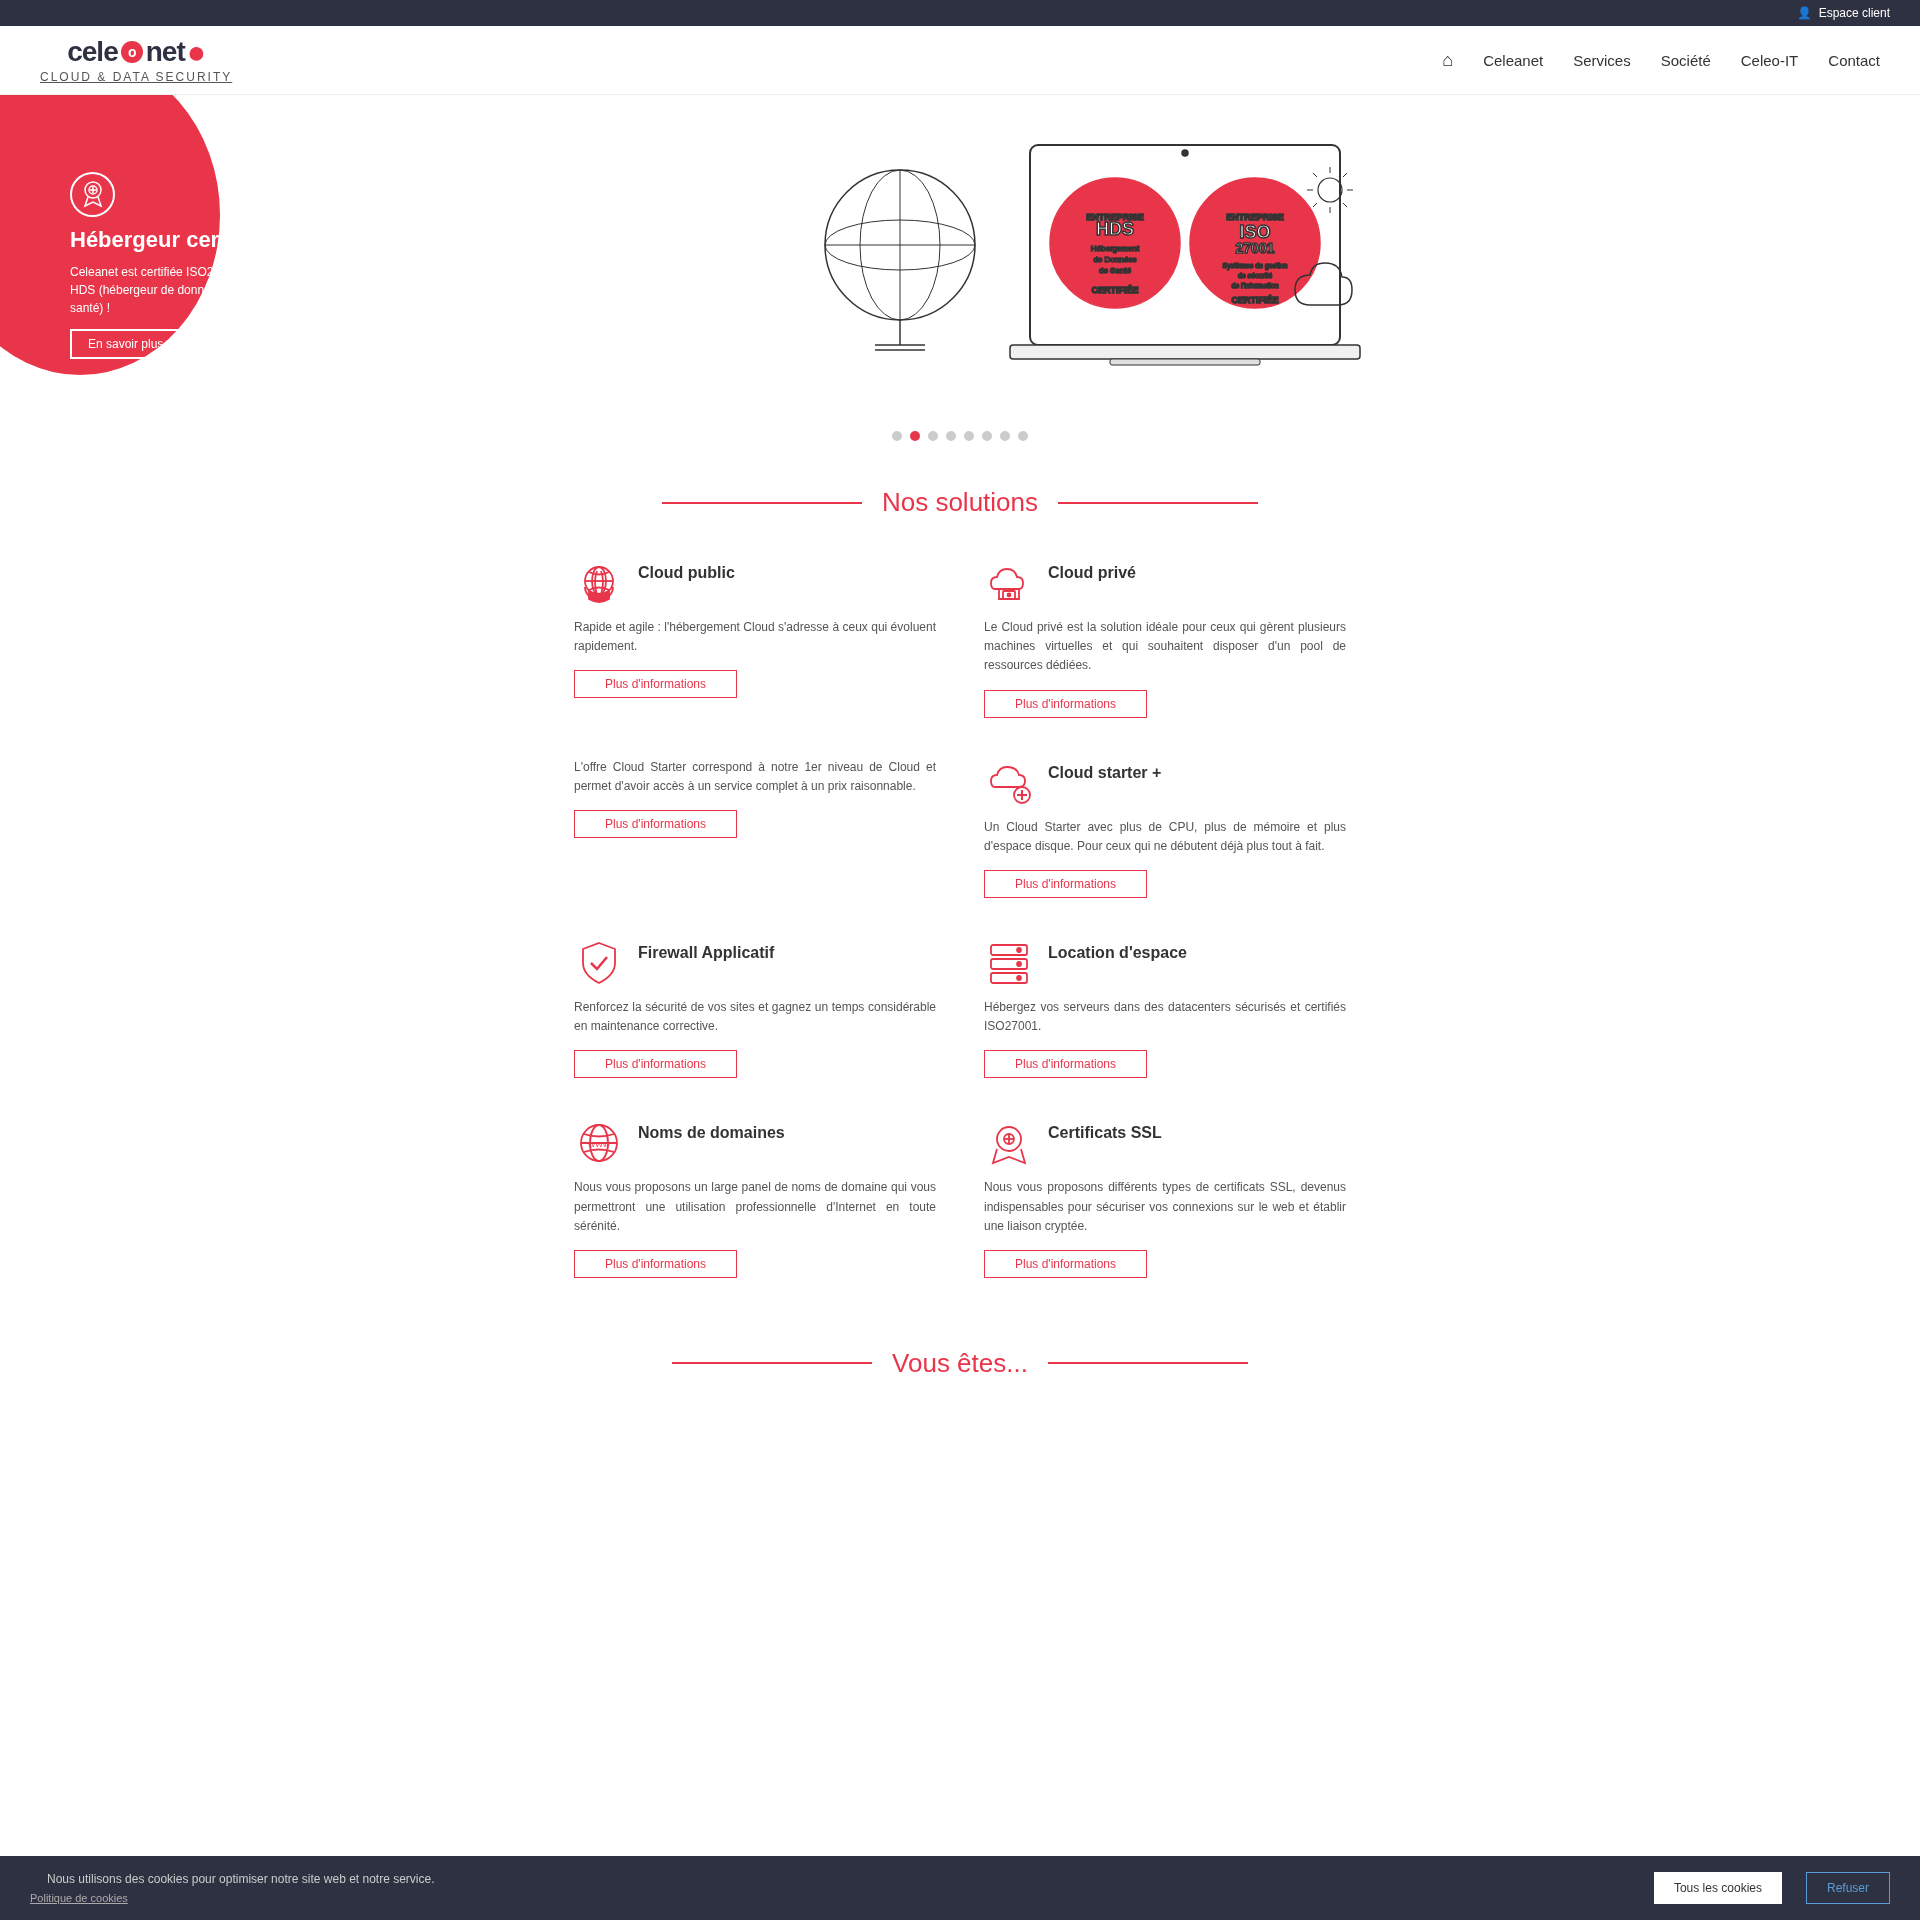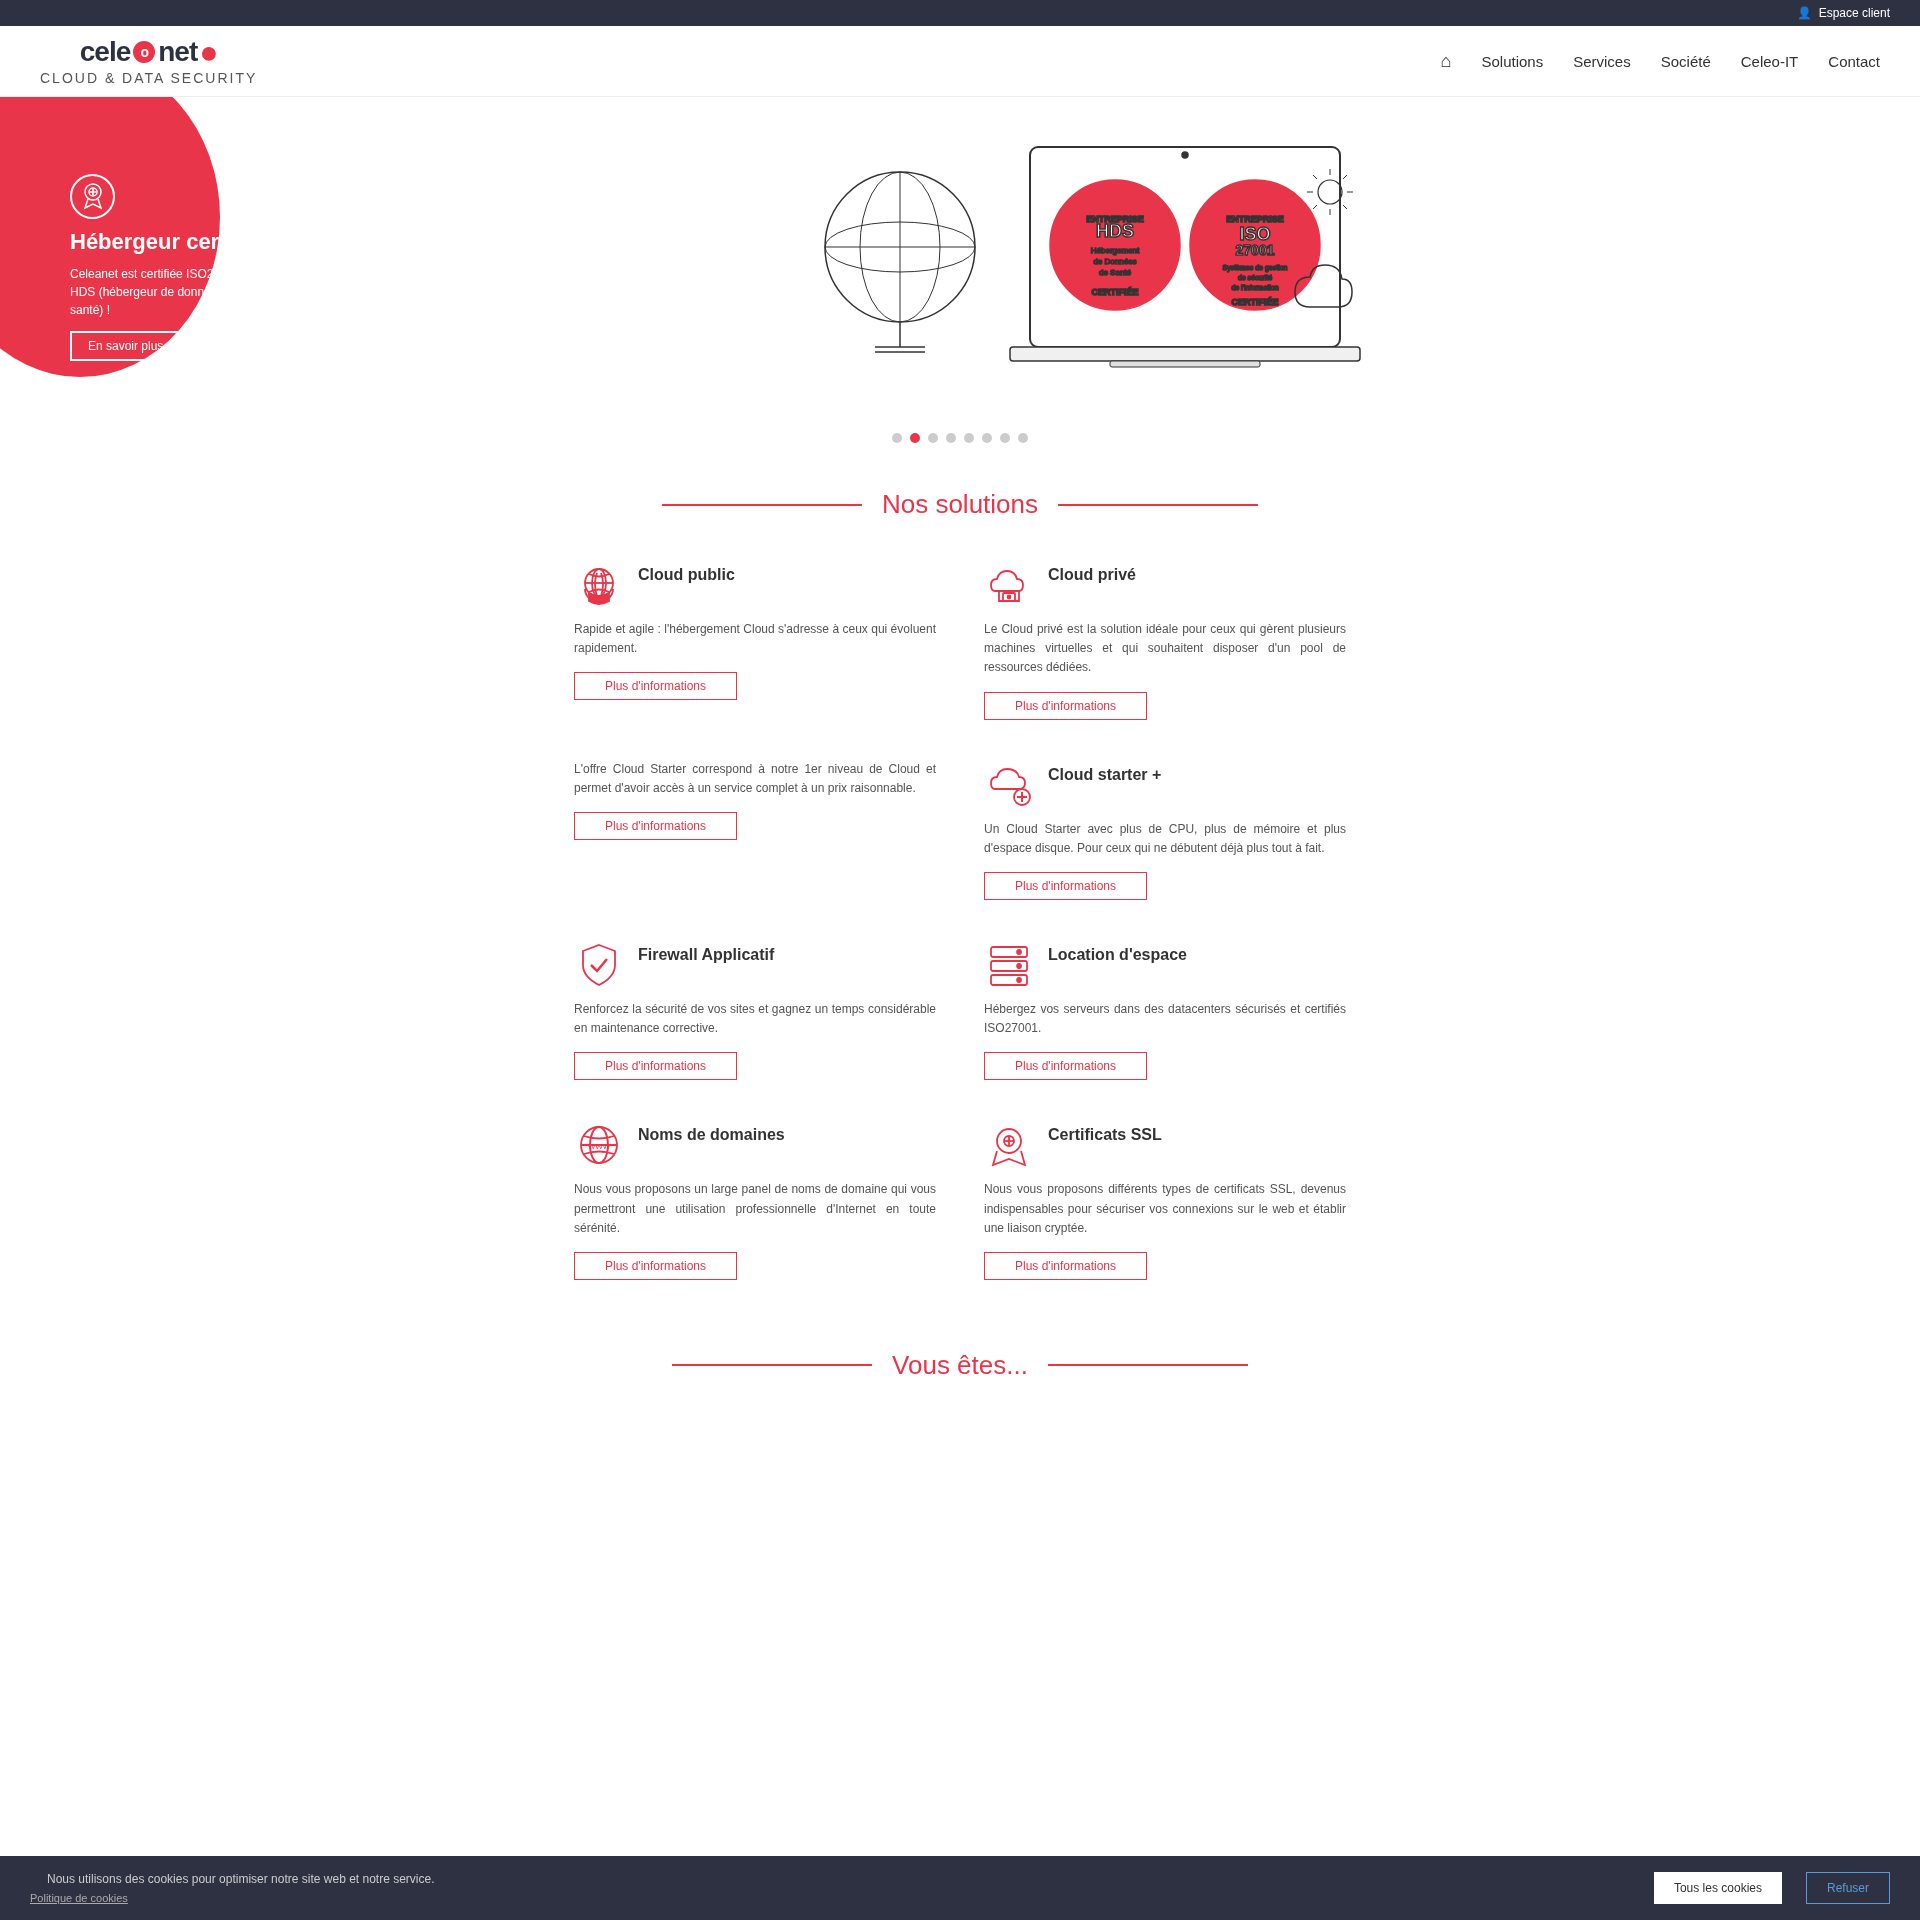--- a/index.html
+++ b/index.html
@@ -47,21 +47,21 @@
       display: inline-flex;
       align-items: center;
       justify-content: center;
       color: #fff;
       font-size: 14px;
       font-weight: bold;
       margin: 0 1px;
     }
     .logo-text .net { color: #2d3142; }
     .logo-text .dot-red { color: #e8354a; font-size: 32px; line-height: 0; vertical-align: middle; }
-    .logo-subtitle { font-size: 14px; letter-spacing: 2px; color: #555; text-transform: uppercase; margin-top: 2px; }
+    .logo-subtitle { font-size: 12px; letter-spacing: 2px; color: #555; text-transform: uppercase; margin-top: 2px; text-decoration: underline; }
     nav { display: flex; gap: 30px; align-items: center; }
     nav a { text-decoration: none; color: #333; font-size: 15px; font-weight: 500; }
     .nav-home-icon { font-size: 18px; color: #333; }
 
     
     .hero {
       position: relative;
       background: #fff;
       min-height: 280px;
       display: flex;
@@ -250,21 +250,21 @@
       <span class="o-circle">o</span>
       <span class="net">net</span>
       <span class="dot-red">●</span>
     </div>
     <div class="logo-subtitle">CLOUD &amp; DATA SECURITY</div>
   </div>
   <nav>
     <a href="#">
       <span class="nav-home-icon">⌂</span>
     </a>
-    <a href="#">Solutions</a>
+    <a href="#">Celeanet</a>
     <a href="#">Services</a>
     <a href="#">Société</a>
     <a href="#">Celeo-IT</a>
     <a href="#">Contact</a>
   </nav>
 </header>
 
 <section class="hero">
   <div class="hero-circle"></div>
   <div class="hero-content">

